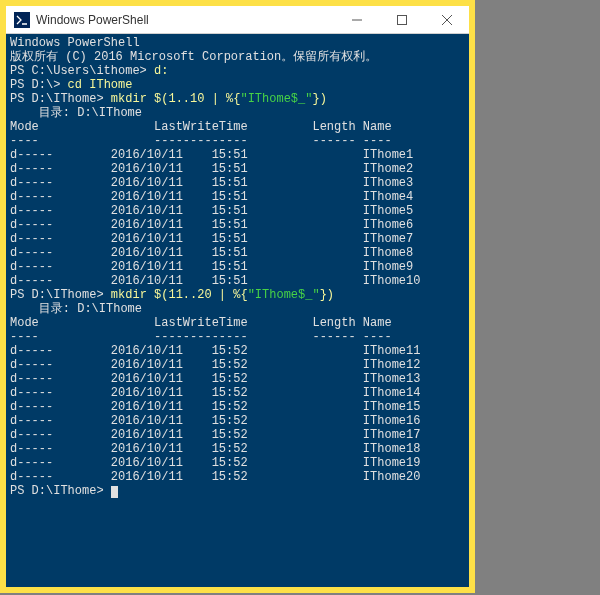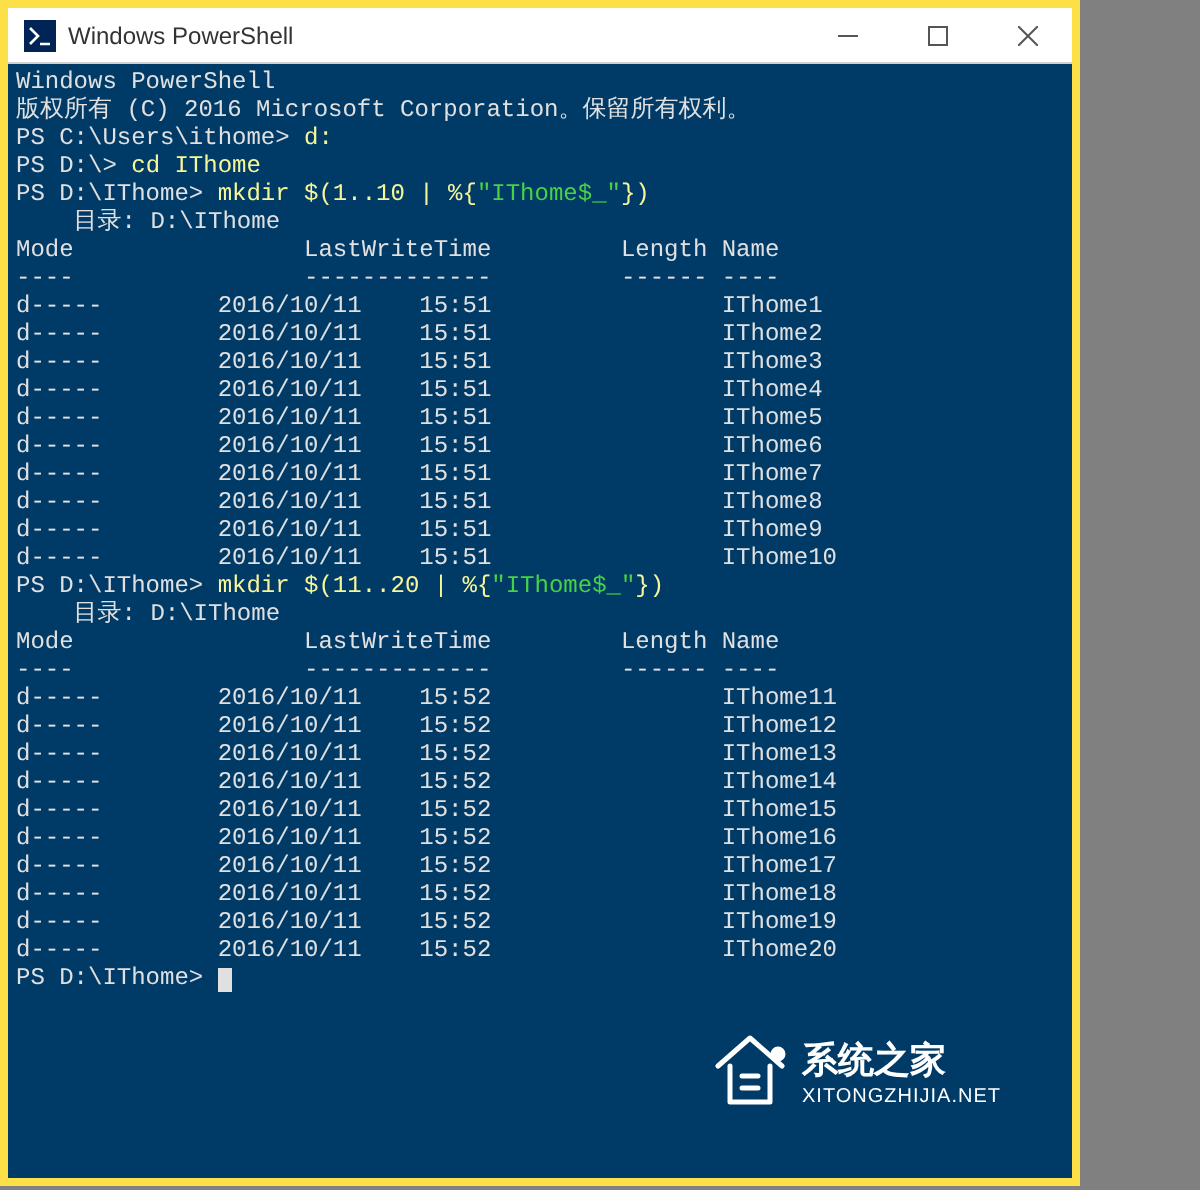--- a/index.html
+++ b/index.html
@@ -6,23 +6,23 @@
   body {
     font-family: "Microsoft YaHei", NSimSun, SimSun, sans-serif;
     background: #808080;
     width: 600px;
     height: 595px;
     overflow: hidden;
     position: relative;
   }
   .window {
     background: #fdba74;
-    width: 540px;
+    width: 475px;
     height: 593px;
-    border: 4px solid #fde047;
+    border: 6px solid #fde047;
     position: relative;
   }
   .titlebar {
     height: 28px;
     background: #ffffff;
     display: flex;
     align-items: center;
     border-bottom: 1px solid #d0d0d0;
   }
   .titlebar .icon {
@@ -99,26 +99,13 @@
     <div class="winbtn close">
       <svg width="10" height="10">
           <line x1="0" y1="0" x2="10" y2="10"></line>
           <line x1="10" y1="0" x2="0" y2="10"></line>
         </svg>
     </div>
   </div>
 
   <div class="terminal" id="term"><div class="line">Windows PowerShell</div><div class="line">版权所有 (C) 2016 Microsoft Corporation。保留所有权利。</div><div class="line"></div><div class="line">PS C:\Users\ithome&gt;<span class="y"> d:</span></div><div class="line">PS D:\&gt;<span class="y"> cd IThome</span></div><div class="line">PS D:\IThome&gt;<span class="y"> mkdir $(1..10 | %{</span><span class="g">"IThome$_"</span><span class="y">})</span></div><div class="line"></div><div class="line"></div><div class="line">    目录: D:\IThome</div><div class="line"></div><div class="line"></div><div class="line">Mode                LastWriteTime         Length Name</div><div class="line">----                -------------         ------ ----</div><div class="line">d-----        2016/10/11    15:51                IThome1</div><div class="line">d-----        2016/10/11    15:51                IThome2</div><div class="line">d-----        2016/10/11    15:51                IThome3</div><div class="line">d-----        2016/10/11    15:51                IThome4</div><div class="line">d-----        2016/10/11    15:51                IThome5</div><div class="line">d-----        2016/10/11    15:51                IThome6</div><div class="line">d-----        2016/10/11    15:51                IThome7</div><div class="line">d-----        2016/10/11    15:51                IThome8</div><div class="line">d-----        2016/10/11    15:51                IThome9</div><div class="line">d-----        2016/10/11    15:51                IThome10</div><div class="line"></div><div class="line"></div><div class="line">PS D:\IThome&gt;<span class="y"> mkdir $(11..20 | %{</span><span class="g">"IThome$_"</span><span class="y">})</span></div><div class="line"></div><div class="line"></div><div class="line">    目录: D:\IThome</div><div class="line"></div><div class="line"></div><div class="line">Mode                LastWriteTime         Length Name</div><div class="line">----                -------------         ------ ----</div><div class="line">d-----        2016/10/11    15:52                IThome11</div><div class="line">d-----        2016/10/11    15:52                IThome12</div><div class="line">d-----        2016/10/11    15:52                IThome13</div><div class="line">d-----        2016/10/11    15:52                IThome14</div><div class="line">d-----        2016/10/11    15:52                IThome15</div><div class="line">d-----        2016/10/11    15:52                IThome16</div><div class="line">d-----        2016/10/11    15:52                IThome17</div><div class="line">d-----        2016/10/11    15:52                IThome18</div><div class="line">d-----        2016/10/11    15:52                IThome19</div><div class="line">d-----        2016/10/11    15:52                IThome20</div><div class="line"></div><div class="line"></div><div class="line">PS D:\IThome&gt;<span class="y"> </span><span class="cursor"></span></div></div>
 
-  <div class="watermark">
-    <svg viewBox="0 0 165 50">
-      <g stroke="#fff" stroke-width="2.5" fill="none" stroke-linejoin="round" stroke-linecap="round">
-        <path d="M6 22 L22 8 L38 22"></path>
-        <path d="M12 22 L12 40 L32 40 L32 22"></path>
-        <line x1="18" y1="27" x2="26" y2="27"></line>
-        <line x1="18" y1="33" x2="26" y2="33"></line>
-        <circle cx="36" cy="16" r="2.5" fill="#fff"></circle>
-      </g>
-      <text x="48" y="25" class="wm-text1">系统之家</text>
-      <text x="48" y="40" class="wm-text2">XITONGZHIJIA.NET</text>
-    </svg>
-  </div>
 </div>
 
 </body></html>

